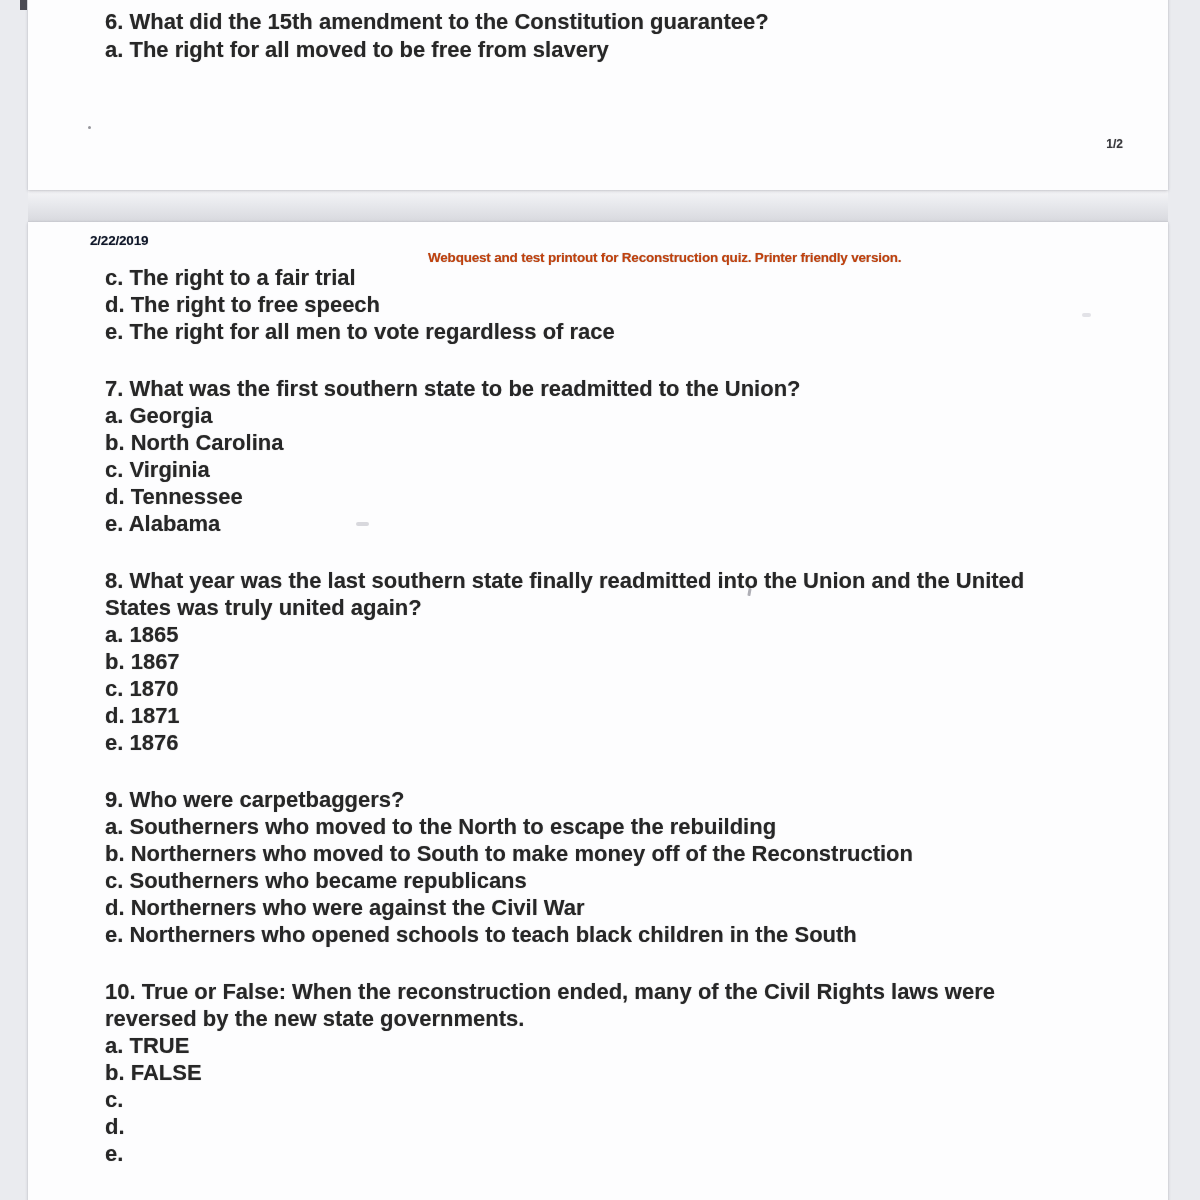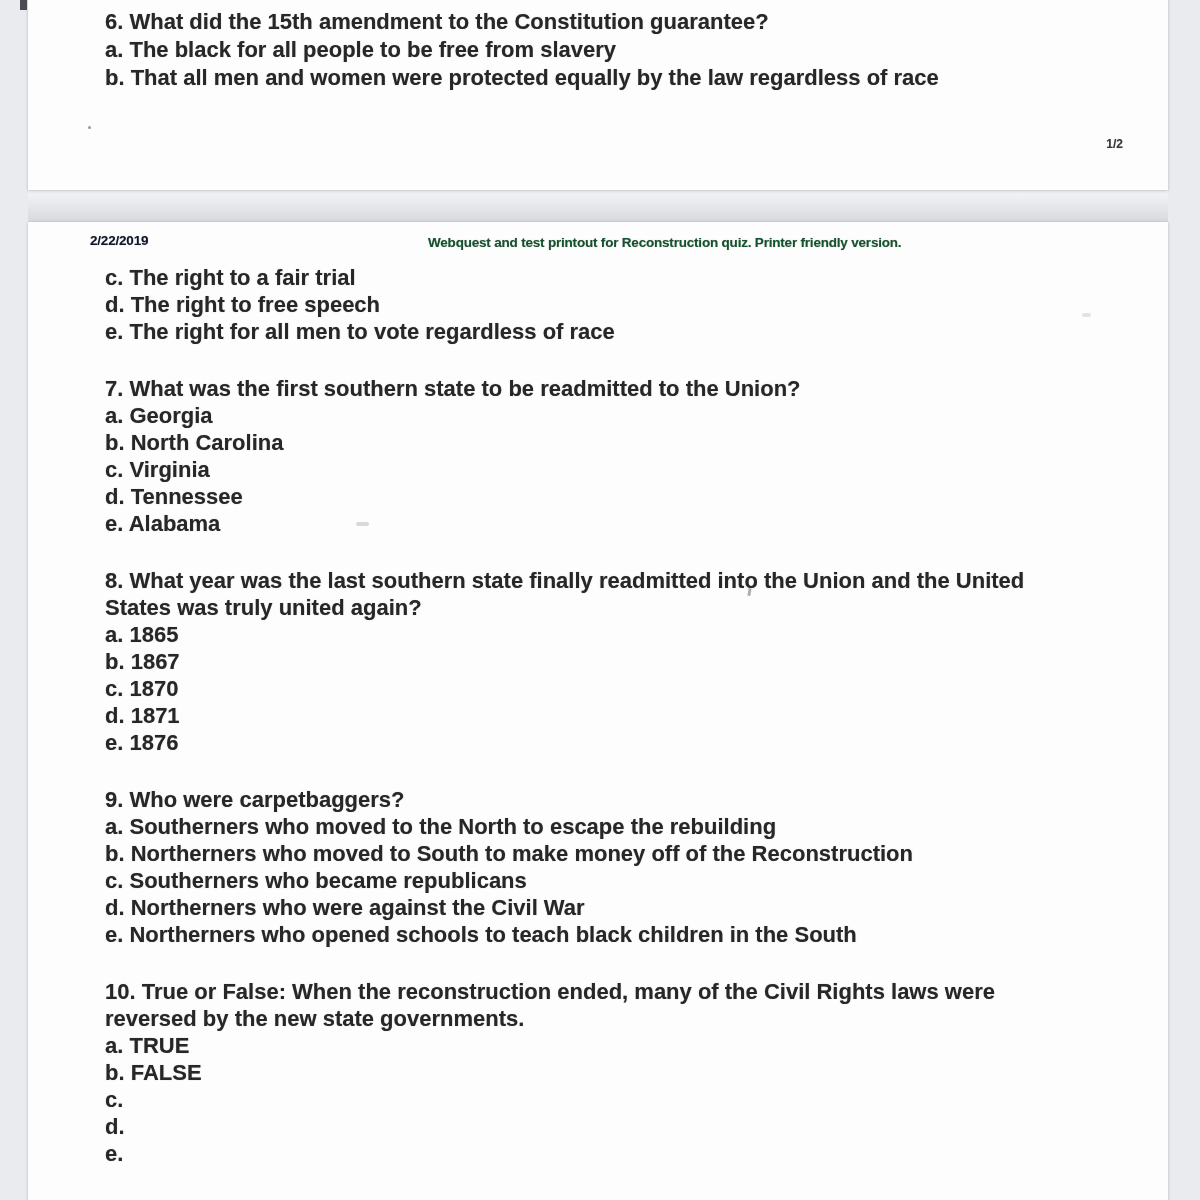--- a/index.html
+++ b/index.html
@@ -73,45 +73,45 @@
     top: 11px;
     font-size: 13.5px;
     font-weight: 700;
     letter-spacing: -0.2px;
     color: #0f172a;
     text-shadow: 0 0 1px rgba(45,45,45,0.40);
   }
   .hdr-title {
     position: absolute;
     left: 400px;
-    top: 13px;
+    top: 28px;
     font-size: 13.5px;
     font-weight: 700;
     letter-spacing: -0.2px;
-    color: #14532d;
+    color: #c2410c;
     text-shadow: 0 0 1px rgba(45,45,45,0.40);
     white-space: pre;
   }
   
   .artifact { position: absolute; pointer-events: none; }
   .artifact-bar   { left: 20px;  top: 0;      width: 7px;  height: 10px; background: #4b4b53; }
   .artifact-dot   { left: 88px;  top: 126px;  width: 3px;  height: 3px;  background: #96969c; border-radius: 50%; }
   .artifact-smudge{ left: 356px; top: 522px;  width: 13px; height: 4px;  background: #d8d8dd; border-radius: 2px; }
   .artifact-tick  { left: 748px; top: 588px;  width: 3px;  height: 8px;  background: #aeaeb5; transform: rotate(10deg); border-radius: 1px; }
   .artifact-faint { left: 1082px;top: 313px;  width: 9px;  height: 4px;  background: #e2e2e7; border-radius: 2px; }
 </style>
 </head>
 <body>
 
 <div class="stage">
 
   <div class="page-gap"></div>
 
   <div class="page page-1">
-    <div class="doc-body doc-text"><div class="line">6. What did the 15th amendment to the Constitution guarantee?</div><div class="line">a. The black for all people to be free from slavery</div><div class="line">b. That all men and women were protected equally by the law regardless of race</div></div>
+    <div class="doc-body doc-text"><div class="line">6. What did the 15th amendment to the Constitution guarantee?</div><div class="line">a. The right for all moved to be free from slavery</div></div>
     <div class="page-indicator">1/2</div>
   </div>
 
   <div class="page page-2">
     <div class="hdr-date">2/22/2019</div>
     <div class="hdr-title">Webquest and test printout for Reconstruction quiz. Printer friendly version.</div>
     <div class="doc-body doc-text"><div class="block"><div class="line">c. The right to a fair trial</div><div class="line">d. The right to free speech</div><div class="line">e. The right for all men to vote regardless of race</div></div><div class="block"><div class="line">7. What was the first southern state to be readmitted to the Union?</div><div class="line">a. Georgia</div><div class="line">b. North Carolina</div><div class="line">c. Virginia</div><div class="line">d. Tennessee</div><div class="line">e. Alabama</div></div><div class="block"><div class="line">8. What year was the last southern state finally readmitted into the Union and the United</div><div class="line">States was truly united again?</div><div class="line">a. 1865</div><div class="line">b. 1867</div><div class="line">c. 1870</div><div class="line">d. 1871</div><div class="line">e. 1876</div></div><div class="block"><div class="line">9. Who were carpetbaggers?</div><div class="line">a. Southerners who moved to the North to escape the rebuilding</div><div class="line">b. Northerners who moved to South to make money off of the Reconstruction</div><div class="line">c. Southerners who became republicans</div><div class="line">d. Northerners who were against the Civil War</div><div class="line">e. Northerners who opened schools to teach black children in the South</div></div><div class="block"><div class="line">10. True or False: When the reconstruction ended, many of the Civil Rights laws were</div><div class="line">reversed by the new state governments.</div><div class="line">a. TRUE</div><div class="line">b. FALSE</div><div class="line">c.</div><div class="line">d.</div><div class="line">e.</div></div></div>
   </div>
 
   <div class="artifact artifact-bar"></div>

